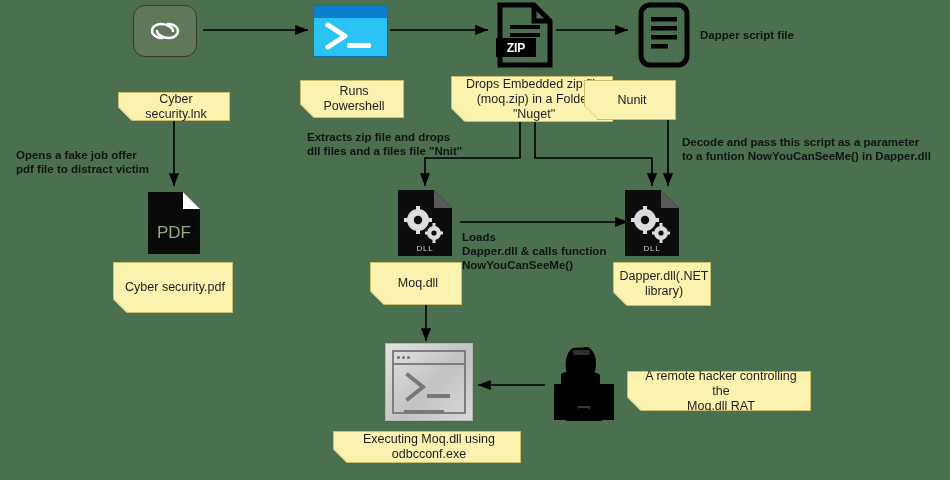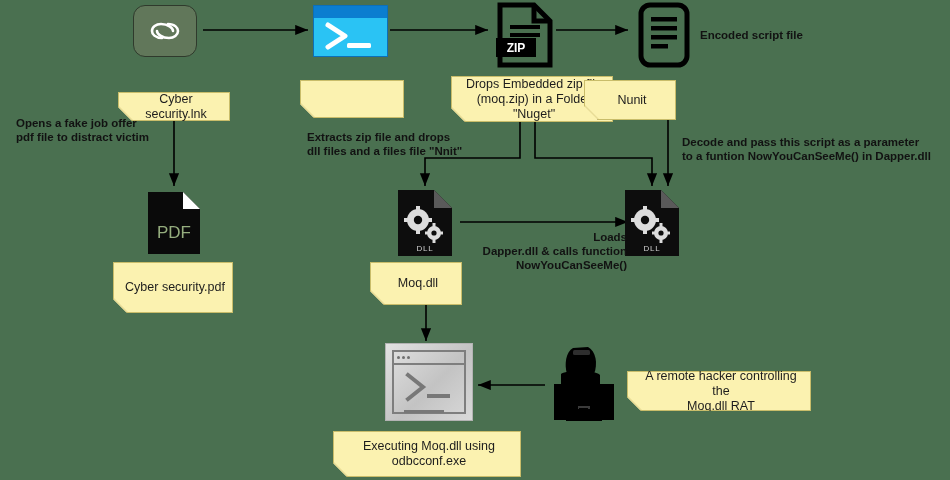--- a/index.html
+++ b/index.html
@@ -55,21 +55,21 @@
 
   
   .lbl {
     position: absolute;
     color: #121212;
     font-weight: bold;
     font-size: 11.5px;
     line-height: 14px;
     white-space: pre-line;
   }
-  .lbl.center { text-align: right; }
+  .lbl.center { text-align: left; }
 
   
   .icon {
     position: absolute;
   }
 
   
   .lnk-icon {
     background: #61775a;
     border-radius: 12px;
@@ -288,20 +288,21 @@
     </svg>
   </div>
 
   <div class="note" style="left:118px; top:92px; width:112px; height:29px;">
     <span class="fold"></span>
     <span>Cyber security.lnk</span>
   </div>
 
   <div class="note" style="left:300px; top:80px; width:104px; height:38px;">
     <span class="fold"></span>
+    <span>Runs Powershell</span>
   </div>
 
   <div class="note" style="left:443px; top:76px; width:162px; height:46px; white-space:pre-line;margin-left:8px;">
     <span class="fold"></span>
     <span>Drops Embedded zip file
 (moq.zip) in a Folder "Nuget"</span>
   </div>
 
   <div class="note" style="left:584px; top:80px; width:92px; height:40px;">
     <span class="fold"></span>
@@ -311,36 +312,41 @@
   <div class="note" style="left:113px; top:262px; width:120px; height:51px;">
     <span class="fold"></span>
     <span>Cyber security.pdf</span>
   </div>
 
   <div class="note" style="left:370px; top:262px; width:92px; height:43px;">
     <span class="fold"></span>
     <span>Moq.dll</span>
   </div>
 
-
-  <div class="note" style="left:333px; top:431px; width:188px; height:46px; white-space:pre-line;">
+  <div class="note" style="left:613px; top:262px; width:98px; height:44px; white-space:pre-line;">
+    <span class="fold"></span>
+    <span>Dapper.dll(.NET
+library)</span>
+  </div>
+
+  <div class="note" style="left:333px; top:431px; width:188px; height:32px; white-space:pre-line;">
     <span class="fold"></span>
     <span>Executing Moq.dll using
 odbcconf.exe</span>
   </div>
 
   <div class="note" style="left:627px; top:371px; width:184px; height:40px; white-space:pre-line;">
     <span class="fold"></span>
     <span>A remote hacker controlling the
 Moq.dll RAT</span>
   </div>
 
-  <div class="lbl" style="left:700px; top:28px;">Encoded script file</div>
-
-  <div class="lbl center" style="left:16px; top:116px; width:150px; text-align:left;">Opens a fake job offer
+  <div class="lbl" style="left:700px; top:28px;">Dapper script file</div>
+
+  <div class="lbl center" style="left:16px; top:148px; width:150px; text-align:left;">Opens a fake job offer
 pdf file to distract victim</div>
 
   <div class="lbl" style="left:307px; top:130px;">Extracts zip file and drops
 dll files and a files file "Nnit"</div>
 
   <div class="lbl" style="left:682px; top:135px;">Decode and pass this script  as a parameter
 to a funtion NowYouCanSeeMe() in Dapper.dll</div>
 
   <div class="lbl center" style="left:462px; top:230px; width:165px;">Loads
 Dapper.dll &amp; calls function

